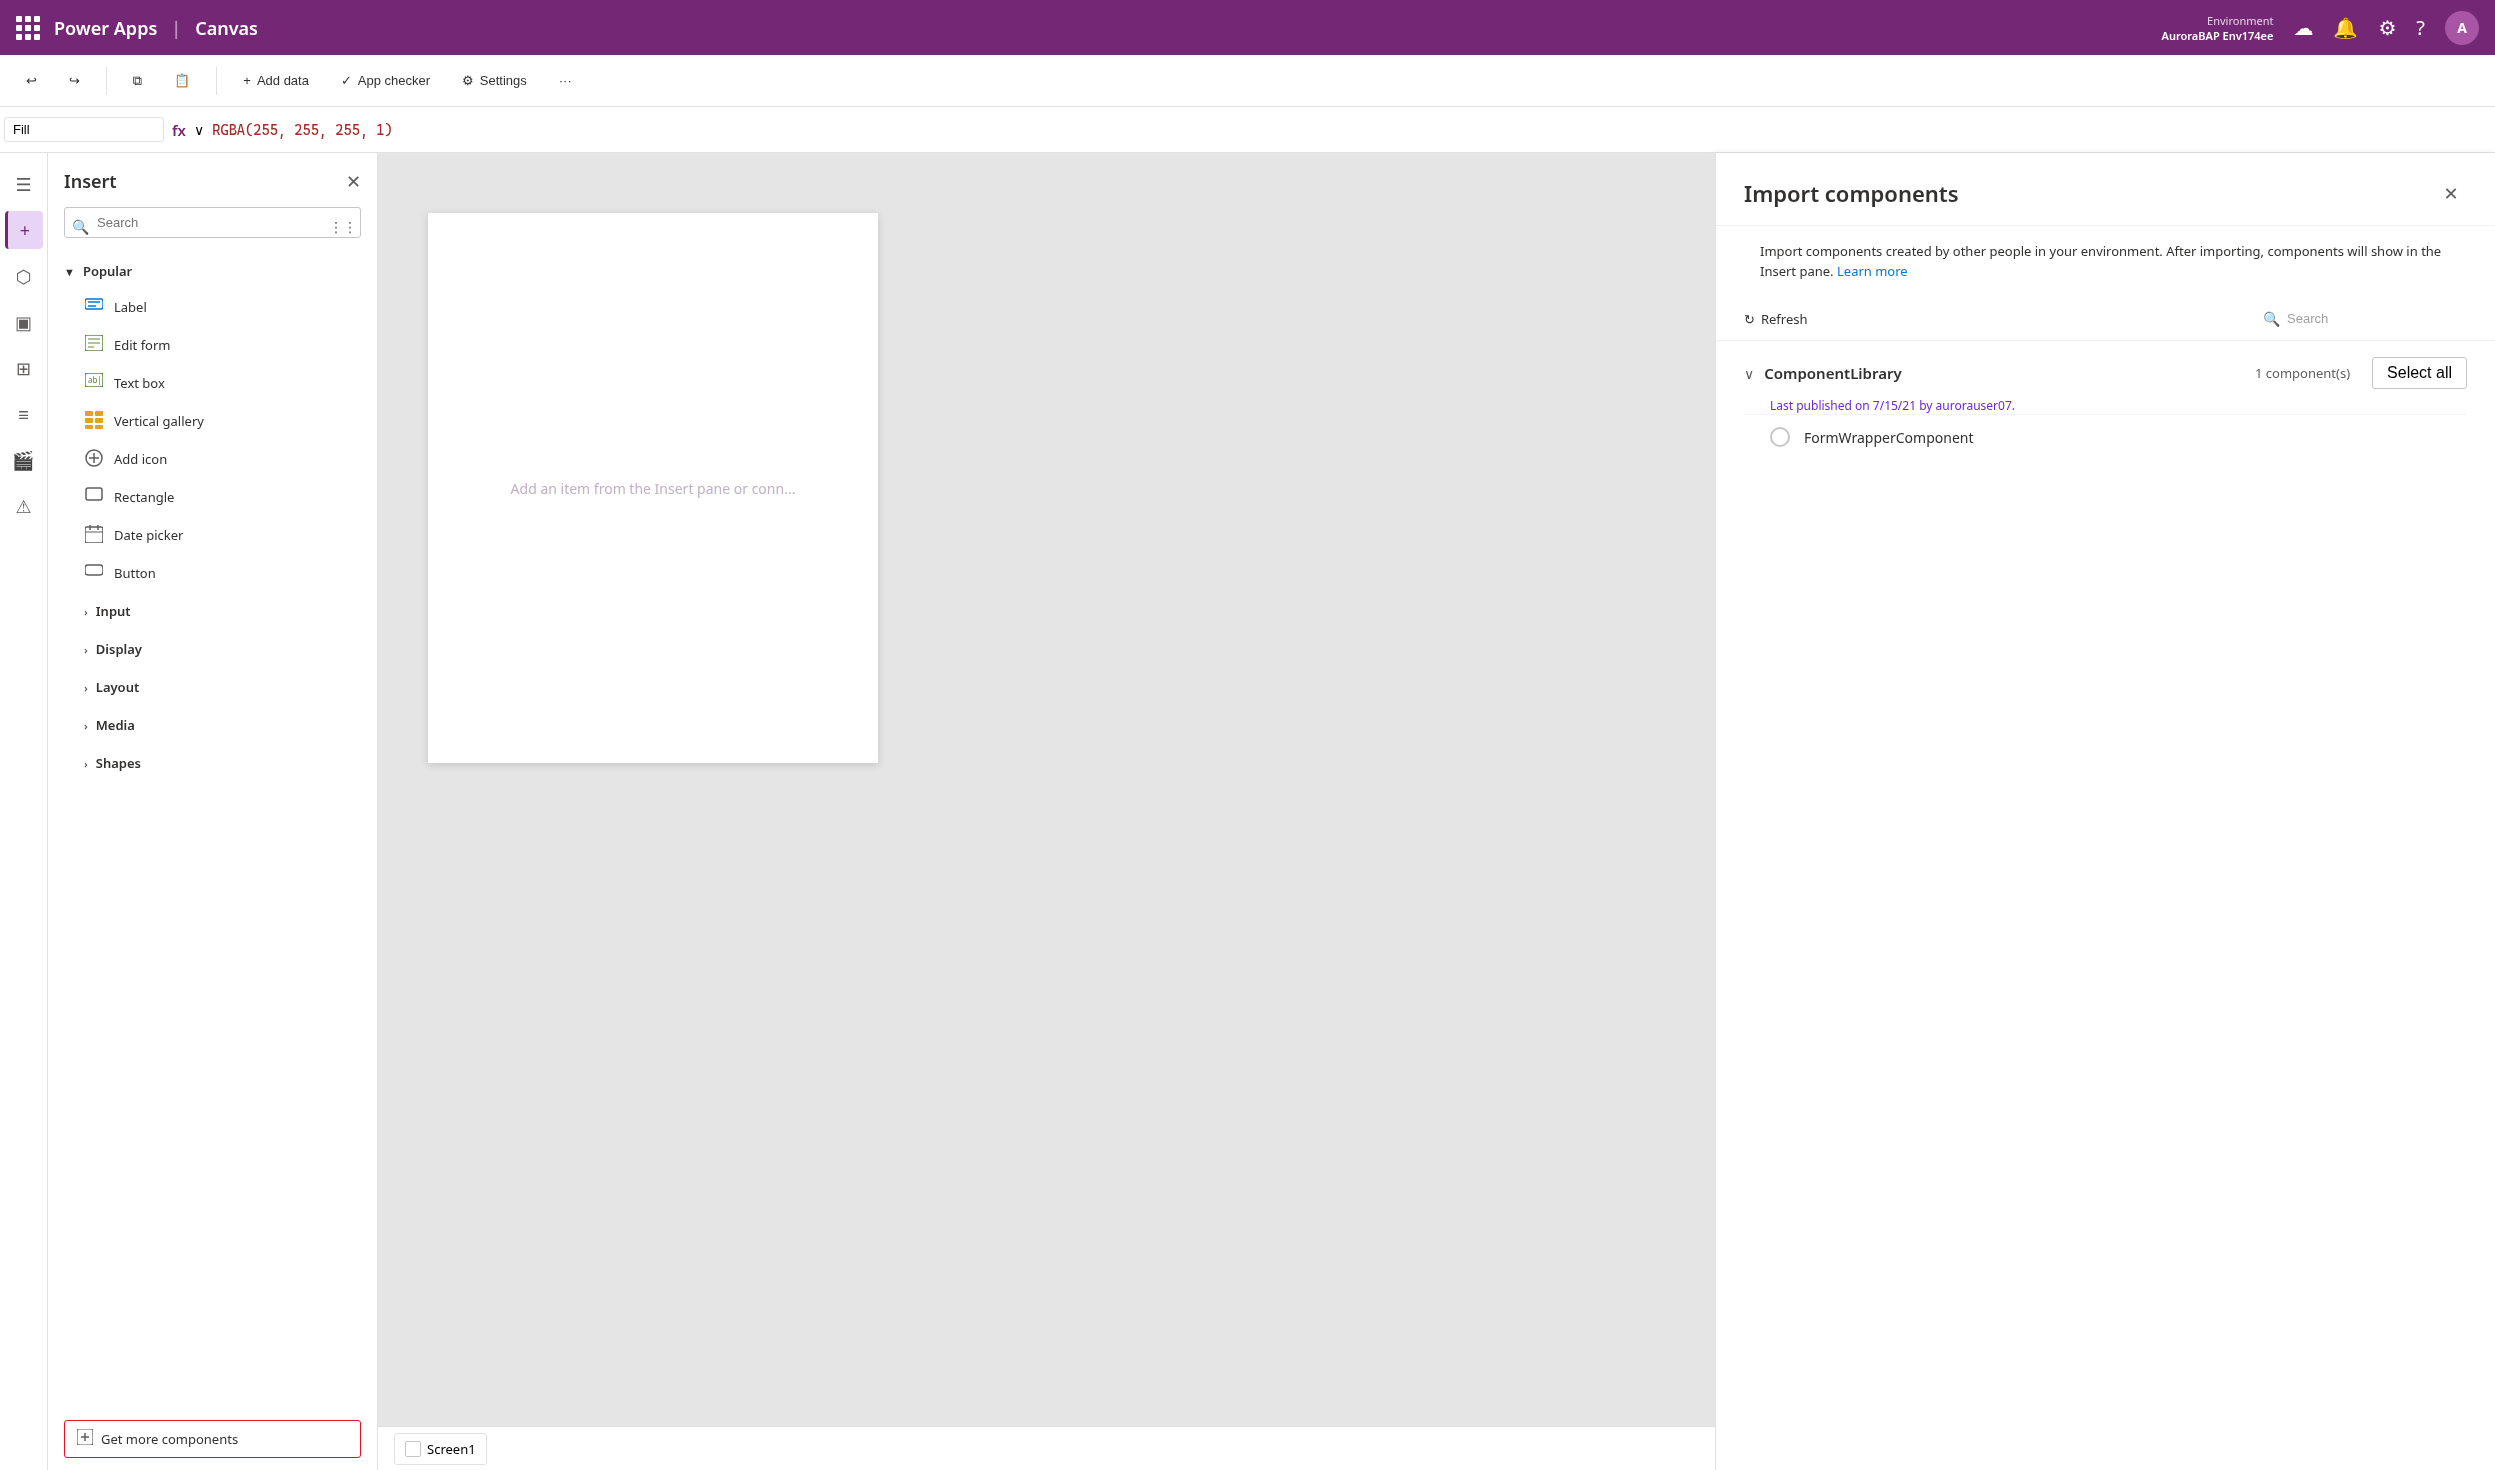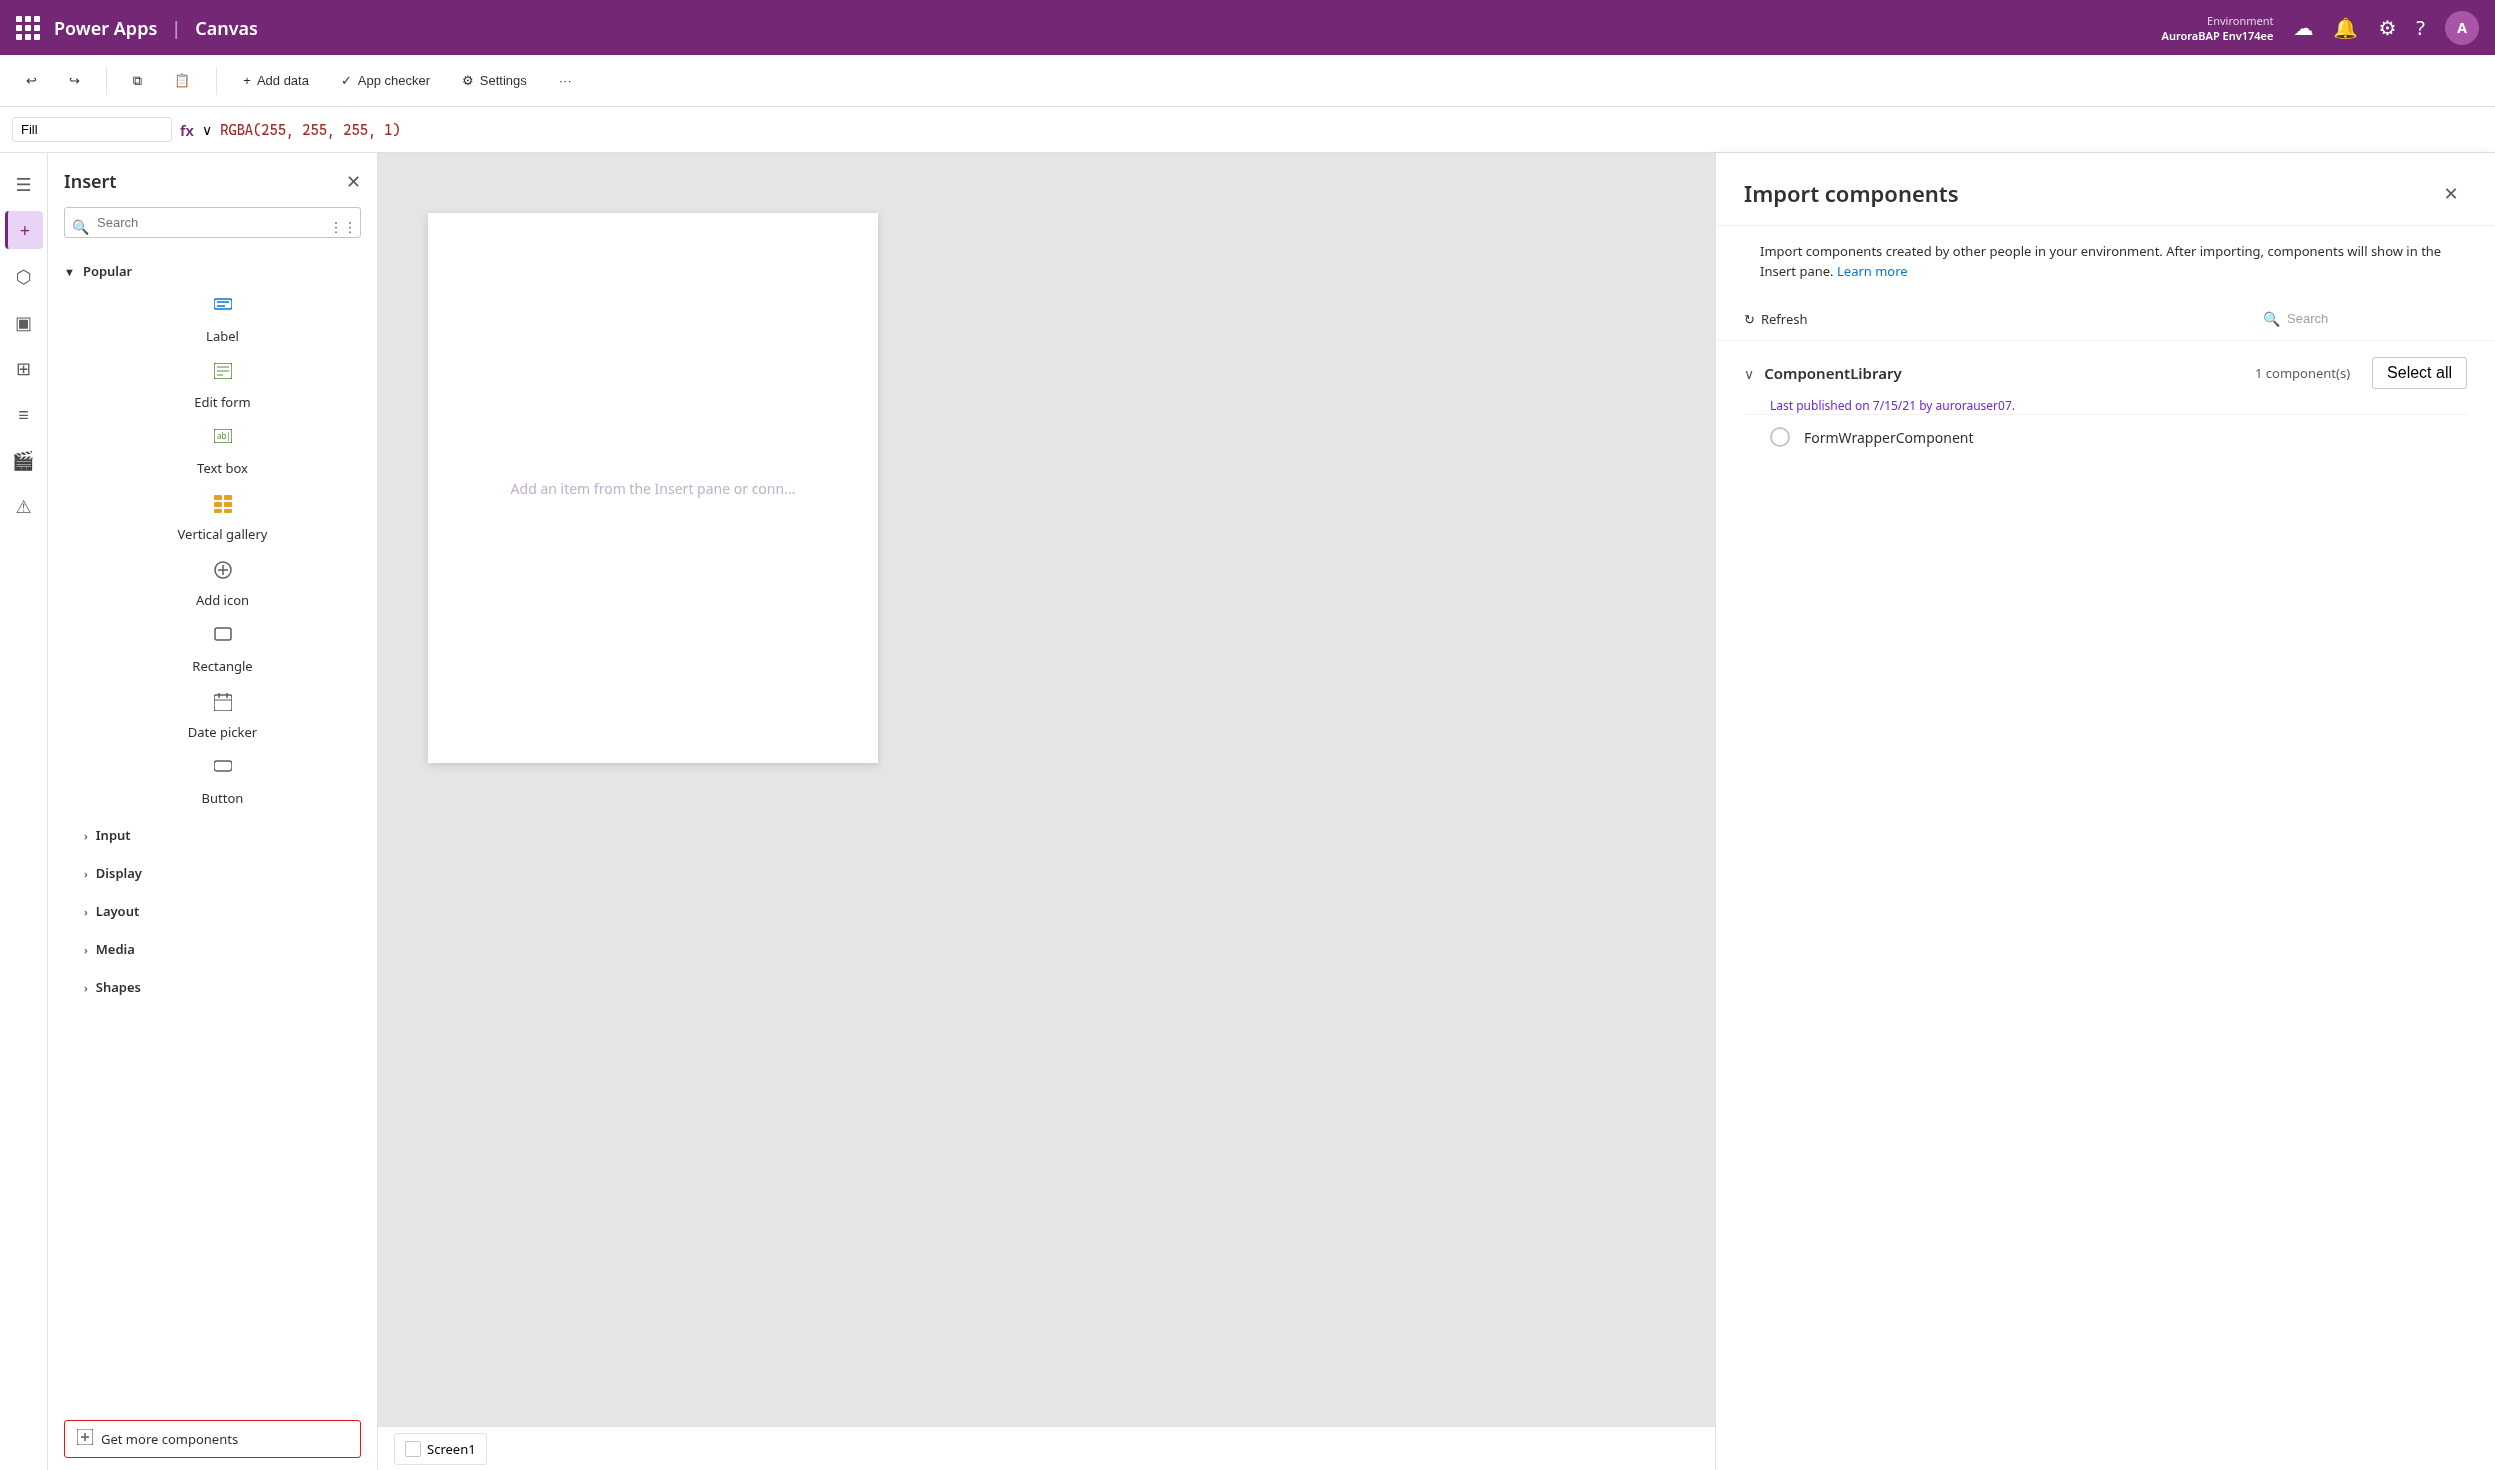--- a/index.html
+++ b/index.html
@@ -35,21 +35,21 @@
     }
     .toolbar-btn { display: flex; align-items: center; gap: 6px; padding: 6px 10px; border: none; background: none; cursor: pointer; color: #323130; font-size: 13px; border-radius: 3px; }
     .toolbar-sep { width: 1px; height: 28px; background: #e1e1e1; margin: 0 4px; }
 
     
     .formula-bar {
       background: white;
       height: 46px;
       display: flex;
       align-items: center;
-      padding: 0 12px;
+      padding: 0 4px;
       border-bottom: 1px solid #e1e1e1;
       gap: 8px;
     }
     .fill-select { border: 1px solid #e1e1e1; border-radius: 3px; padding: 4px 28px 4px 8px; font-size: 13px; appearance: none; background: white; width: 160px; }
     .formula-icon { color: #742774; font-weight: 600; font-size: 15px; }
     .formula-text { color: #a52a2a; font-size: 14px; font-family: 'Cascadia Code', 'Consolas', monospace; }
 
     
     .main-layout { display: flex; height: calc(1470px - 55px - 52px - 46px); }
 
@@ -87,21 +87,21 @@
       position: relative;
     }
     .insert-search input { width: 100%; padding: 7px 10px 7px 32px; border: 1px solid #c8c6c4; border-radius: 3px; font-size: 13px; }
     .insert-search .search-icon { position: absolute; left: 24px; top: 50%; transform: translateY(-50%); color: #605e5c; font-size: 14px; }
     .insert-search-options { position: absolute; right: 20px; top: 50%; transform: translateY(-50%); cursor: pointer; color: #605e5c; }
 
     .insert-items { flex: 1; overflow-y: auto; padding: 4px 0; }
     .insert-section-header { display: flex; align-items: center; gap: 8px; padding: 8px 16px; cursor: pointer; color: #605e5c; font-size: 13px; }
     .insert-section-header .chevron { font-size: 11px; }
     .insert-section-header span { font-weight: 600; color: #323130; }
-    .insert-item { display: flex; align-items: center; gap: 10px; padding: 9px 16px 9px 36px; cursor: pointer; color: #323130; font-size: 13px; flex-direction: column; }
+    .insert-item { display: flex; align-items: center; gap: 10px; padding: 9px 16px 9px 36px; cursor: pointer; color: #323130; font-size: 13px; }
     .insert-item-icon { width: 20px; height: 20px; display: flex; justify-content: center; font-size: 15px; text-decoration: underline; }
 
     .insert-subsection { display: flex; align-items: center; gap: 8px; padding: 10px 16px 10px 36px; cursor: pointer; color: #323130; font-weight: 600; font-size: 13px; }
     .insert-subsection .chevron { color: #605e5c; font-size: 11px; }
 
     
     .get-more-btn {
       margin: 12px 16px;
       border: 1.5px solid #e81123;
       border-radius: 3px;

